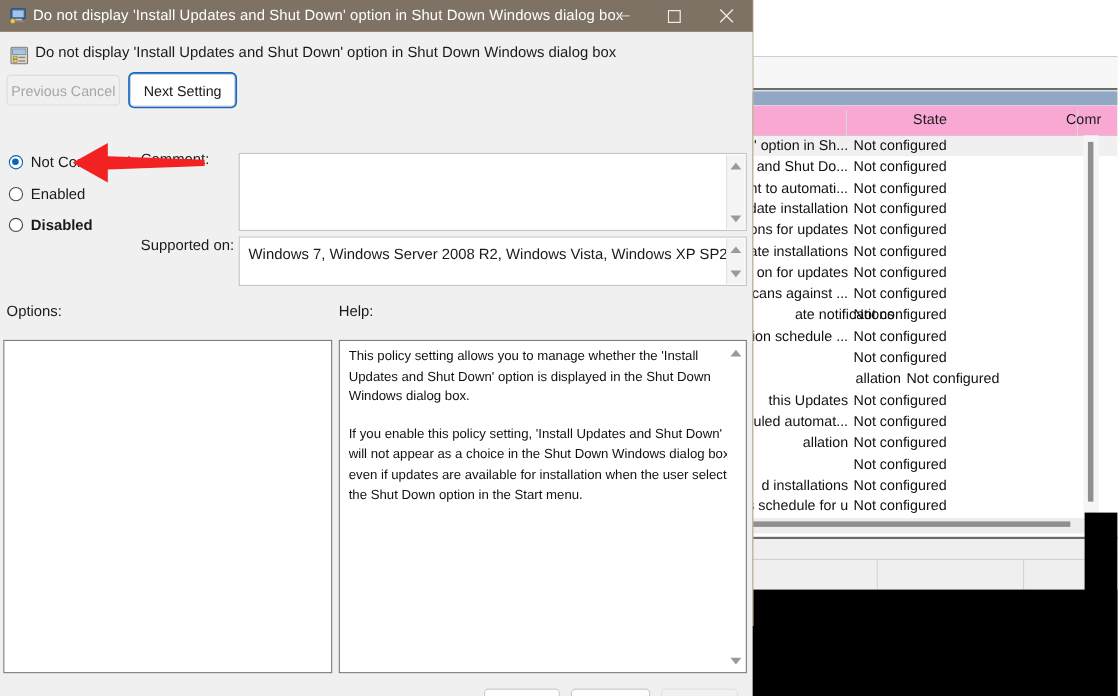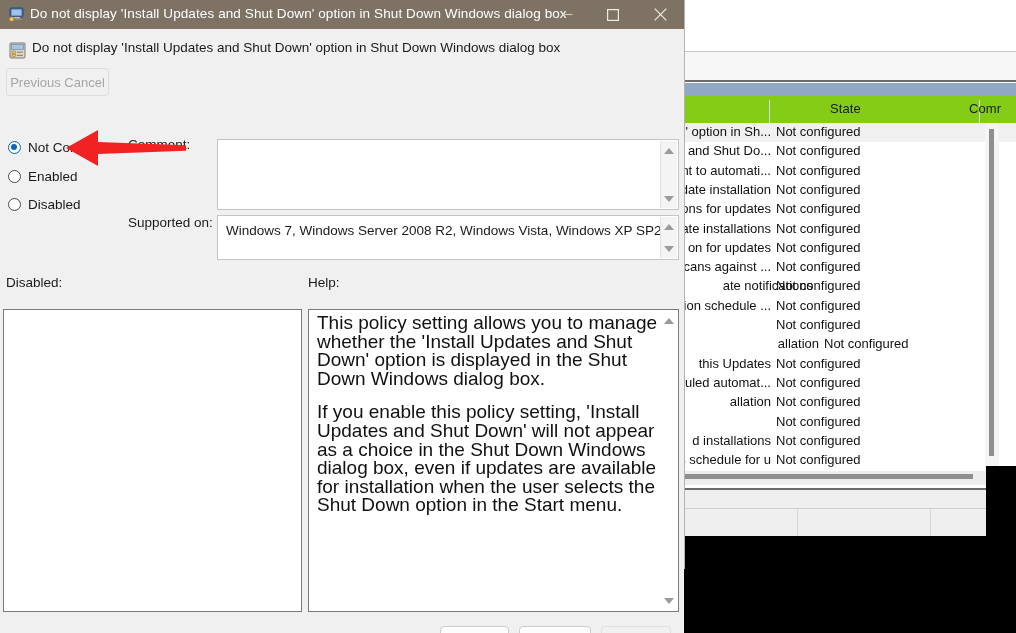--- a/index.html
+++ b/index.html
@@ -11,21 +11,21 @@
   }
 
   
   #bg-window{position:absolute;left:0;top:0;width:1016px;height:633px;background:#ffffff;}
   #bg-titlebar{position:absolute;left:684px;top:0;width:332px;height:45px;background:#ffffff;}
   #bg-sep1{position:absolute;left:684px;top:51px;width:332px;height:1px;background:#c8c6d0;}
   #bg-toolbar{position:absolute;left:684px;top:52px;width:332px;height:29px;background:#f7f7f7;}
   #bg-sep2{position:absolute;left:684px;top:80px;width:332px;height:2px;background:#6b6b6b;}
   #bg-accentband{position:absolute;left:684px;top:83px;width:332px;height:13px;background:#91a8c4;}
   #bg-listarea{position:absolute;left:684px;top:96px;width:332px;height:375px;background:#ffffff;overflow:hidden;}
-  #bg-colheader{position:absolute;left:0;top:0;width:332px;height:27px;background:#84cc16;border-bottom:1px solid #be185d;}
+  #bg-colheader{position:absolute;left:0;top:0;width:332px;height:27px;background:#f9a8d4;border-bottom:1px solid #be185d;}
   .bg-colsep{position:absolute;top:4px;width:1px;height:23px;background:#d9d9d9;}
   .bg-colname{position:absolute;top:5px;font-size:13px;color:#1a1a1a;letter-spacing:.1px;}
   .bg-row{position:absolute;left:0;width:332px;height:19px;}
   .bg-row.sel{background:#f0f0f0;}
   .bg-cell{position:absolute;top:1px;font-size:13px;color:#111;white-space:nowrap;}
   .bg-cell.name{right:245px;text-align:right;}
   .bg-cell.state{left:92px;}
   .bg-cell.comment{left:302px;}
   #bg-vscroll-track{position:absolute;left:301px;top:27px;width:14px;height:348px;background:#f5f5f5;}
   #bg-vscroll-thumb{position:absolute;left:305px;top:33px;width:5px;height:327px;background:#8f8f8f;}
@@ -61,21 +61,21 @@
     display:flex;align-items:center;justify-content:center;font-family:inherit;
     box-shadow:0 0 0 1.5px #1467c8;}
 
   
   .radio-row{position:absolute;left:8px;display:flex;align-items:center;}
   .rdo{width:13px;height:13px;border-radius:50%;border:1.3px solid #4a4a4a;background:#ffffff;
        box-sizing:border-box;position:relative;flex:0 0 auto;}
   .rdo.on{border:1.3px solid #0b63b4;}
   .rdo.on:after{content:"";position:absolute;left:2.3px;top:2.3px;width:6px;height:6px;border-radius:50%;background:#0b63b4;}
   .rdo-lbl{margin-left:7px;font-size:13.5px;color:#1a1a1a;white-space:nowrap;}
-  #rr-notconf{top:111px;} #rr-enabled{top:140px;} #rr-disabled{top:168px;}
+  #rr-notconf{top:111px;} #rr-enabled{top:140px;} #rr-disabled{top:168px;font-weight:bold;}
 
   .fieldlbl{position:absolute;font-size:13.5px;color:#1a1a1a;}
   #lbl-comment{left:128px;top:108px;}
   #lbl-supported{left:128px;top:186px;}
 
   .textbox{position:absolute;background:#ffffff;border:1px solid #c4c4c4;box-sizing:border-box;}
   #box-comment{left:217px;top:110px;width:462px;height:71px;}
   #box-supported{left:217px;top:186px;width:462px;height:45px;}
   #supported-text{position:absolute;left:8px;top:7px;font-size:13.5px;color:#1a1a1a;white-space:nowrap;text-align:right;}
 
@@ -83,21 +83,21 @@
   .sb-arrow{position:absolute;left:0;width:16px;height:15px;display:flex;align-items:center;justify-content:center;}
   .sb-arrow.up{top:2px;} .sb-arrow.dn{bottom:2px;}
   .tri-up{width:0;height:0;border-left:5px solid transparent;border-right:5px solid transparent;border-bottom:6px solid #9a9a9a;}
   .tri-dn{width:0;height:0;border-left:5px solid transparent;border-right:5px solid transparent;border-top:6px solid #9a9a9a;}
 
   #lbl-options{position:absolute;left:6px;top:246px;font-size:13.5px;color:#1a1a1a;}
   #lbl-help{position:absolute;left:308px;top:246px;font-size:13.5px;color:#1a1a1a;}
 
   #box-options{position:absolute;left:3px;top:280px;width:299px;height:303px;background:#ffffff;border:1px solid #7a7a7a;box-sizing:border-box;}
   #box-help{position:absolute;left:308px;top:280px;width:371px;height:303px;background:#ffffff;border:1px solid #7a7a7a;box-sizing:border-box;}
-  #help-text{position:absolute;left:8px;top:4px;right:8px;font-size:19px;color:#111;line-height:18.6px;}
+  #help-text{position:absolute;left:8px;top:4px;right:8px;font-size:12px;color:#111;line-height:18.6px;}
   #help-text p{margin:0 0 15px 0;}
   #help-sb{position:absolute;right:1px;top:1px;width:16px;bottom:1px;background:#ffffff;}
 
   .dlgbtn{position:absolute;top:597px;height:26px;border-radius:4px;box-sizing:border-box;
           display:flex;align-items:center;justify-content:center;font-size:13px;font-family:inherit;}
   #btn-ok{left:440px;width:69px;background:#fdfdfd;border:1px solid #cbcbcb;color:#1a1a1a;}
   #btn-cancel{left:519px;width:72px;background:#fdfdfd;border:1px solid #cbcbcb;color:#1a1a1a;}
   #btn-apply{left:601px;width:70px;background:#f0f0f0;border:1px solid #e0e0e0;color:#a8a8a8;}
 
   
@@ -276,20 +276,21 @@
           <rect x="3" y="9" width="3.5" height="2.5" fill="#e8c76b" stroke="#8a6d20" stroke-width="0.5"></rect>
           <rect x="3" y="12.2" width="3.5" height="2.5" fill="#e8c76b" stroke="#8a6d20" stroke-width="0.5"></rect>
           <rect x="7.8" y="9.6" width="6" height="1.2" fill="#8f887a"></rect>
           <rect x="7.8" y="12.8" width="6" height="1.2" fill="#8f887a"></rect>
         </svg>
       </span>
       <div id="dlg-hdr-title">Do not display 'Install Updates and Shut Down' option in Shut Down Windows dialog box</div>
     </div>
 
     <div id="btn-prev">Previous Cancel</div>
+    <div id="btn-next">Next Setting</div>
 
     <div class="radio-row" id="rr-notconf">
       <span class="rdo on"></span>
       <span class="rdo-lbl">Not Configured</span>
     </div>
     <div class="radio-row" id="rr-enabled">
       <span class="rdo"></span>
       <span class="rdo-lbl">Enabled</span>
     </div>
     <div class="radio-row" id="rr-disabled">
@@ -315,21 +316,21 @@
       <div class="sb-v">
         <div class="sb-arrow up">
             <span class="tri-up"></span>
           </div>
         <div class="sb-arrow dn">
             <span class="tri-dn"></span>
           </div>
       </div>
     </div>
 
-    <div id="lbl-options">Disabled:</div>
+    <div id="lbl-options">Options:</div>
     <div id="lbl-help">Help:</div>
 
     <div id="box-options"></div>
 
     <div id="box-help">
       <div id="help-text">
           <p>This policy setting allows you to manage whether the 'Install Updates and Shut Down' option is displayed in the Shut Down Windows dialog box.</p>
           <p>If you enable this policy setting, 'Install Updates and Shut Down' will not appear as a choice in the Shut Down Windows dialog box, even if updates are available for installation when the user selects the Shut Down option in the Start menu.</p>
         </div>
       <div id="help-sb">

